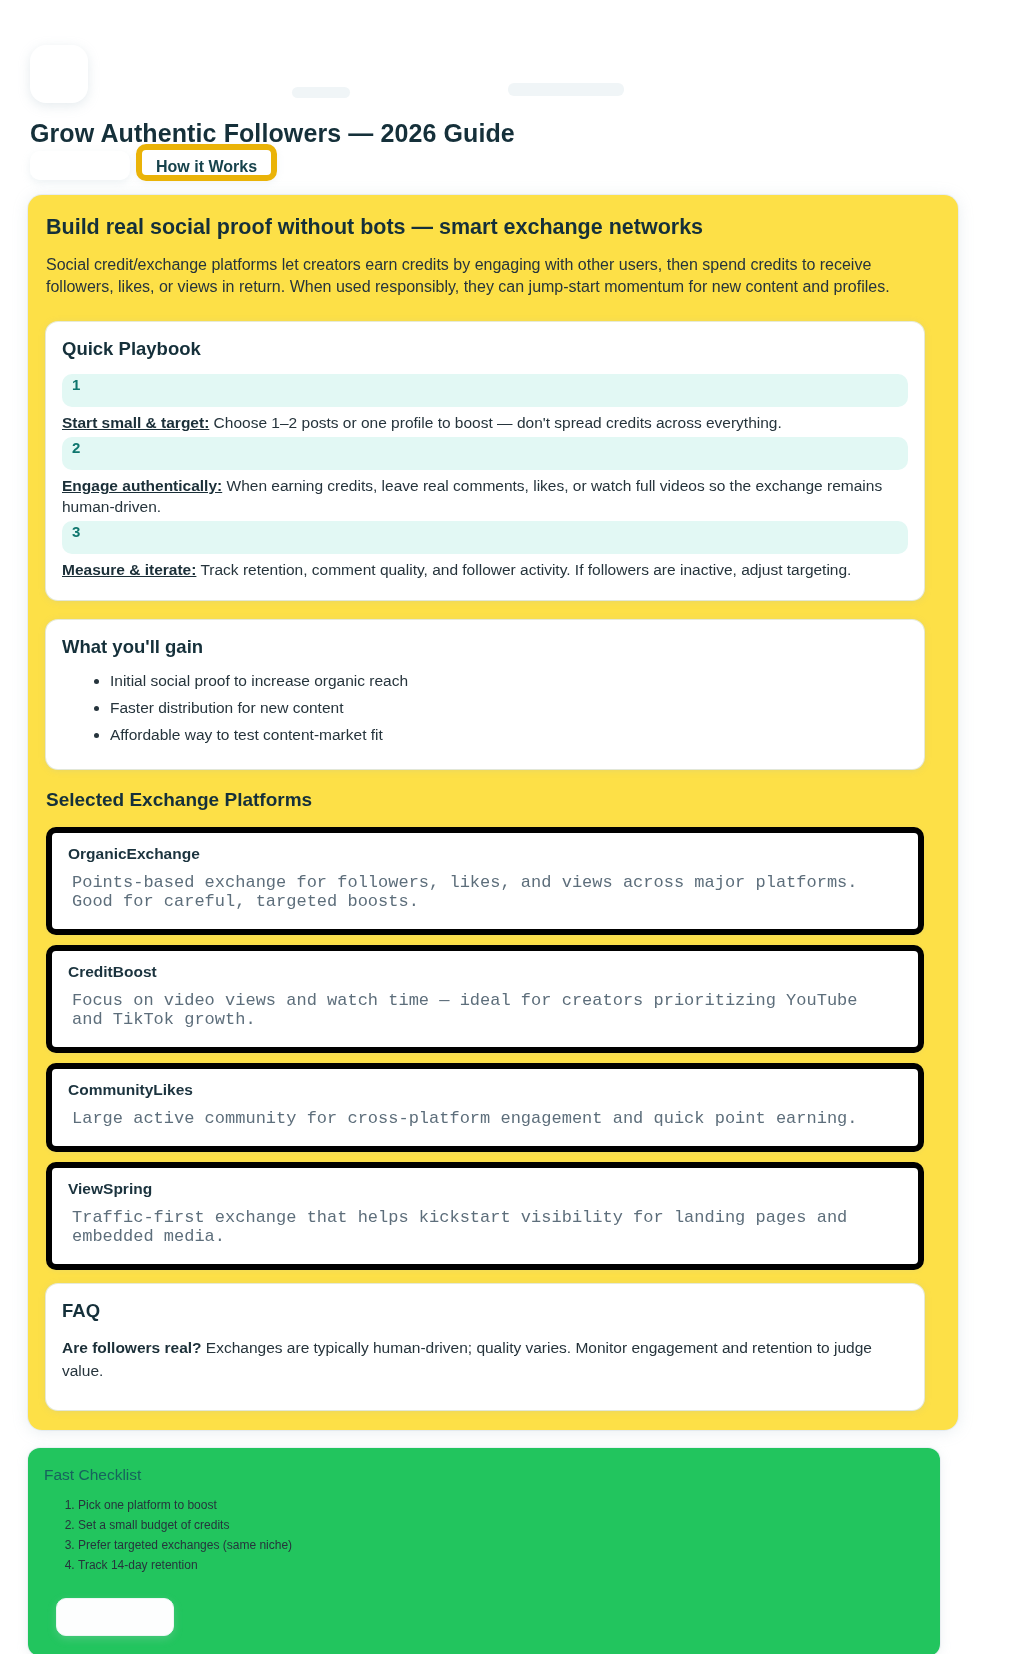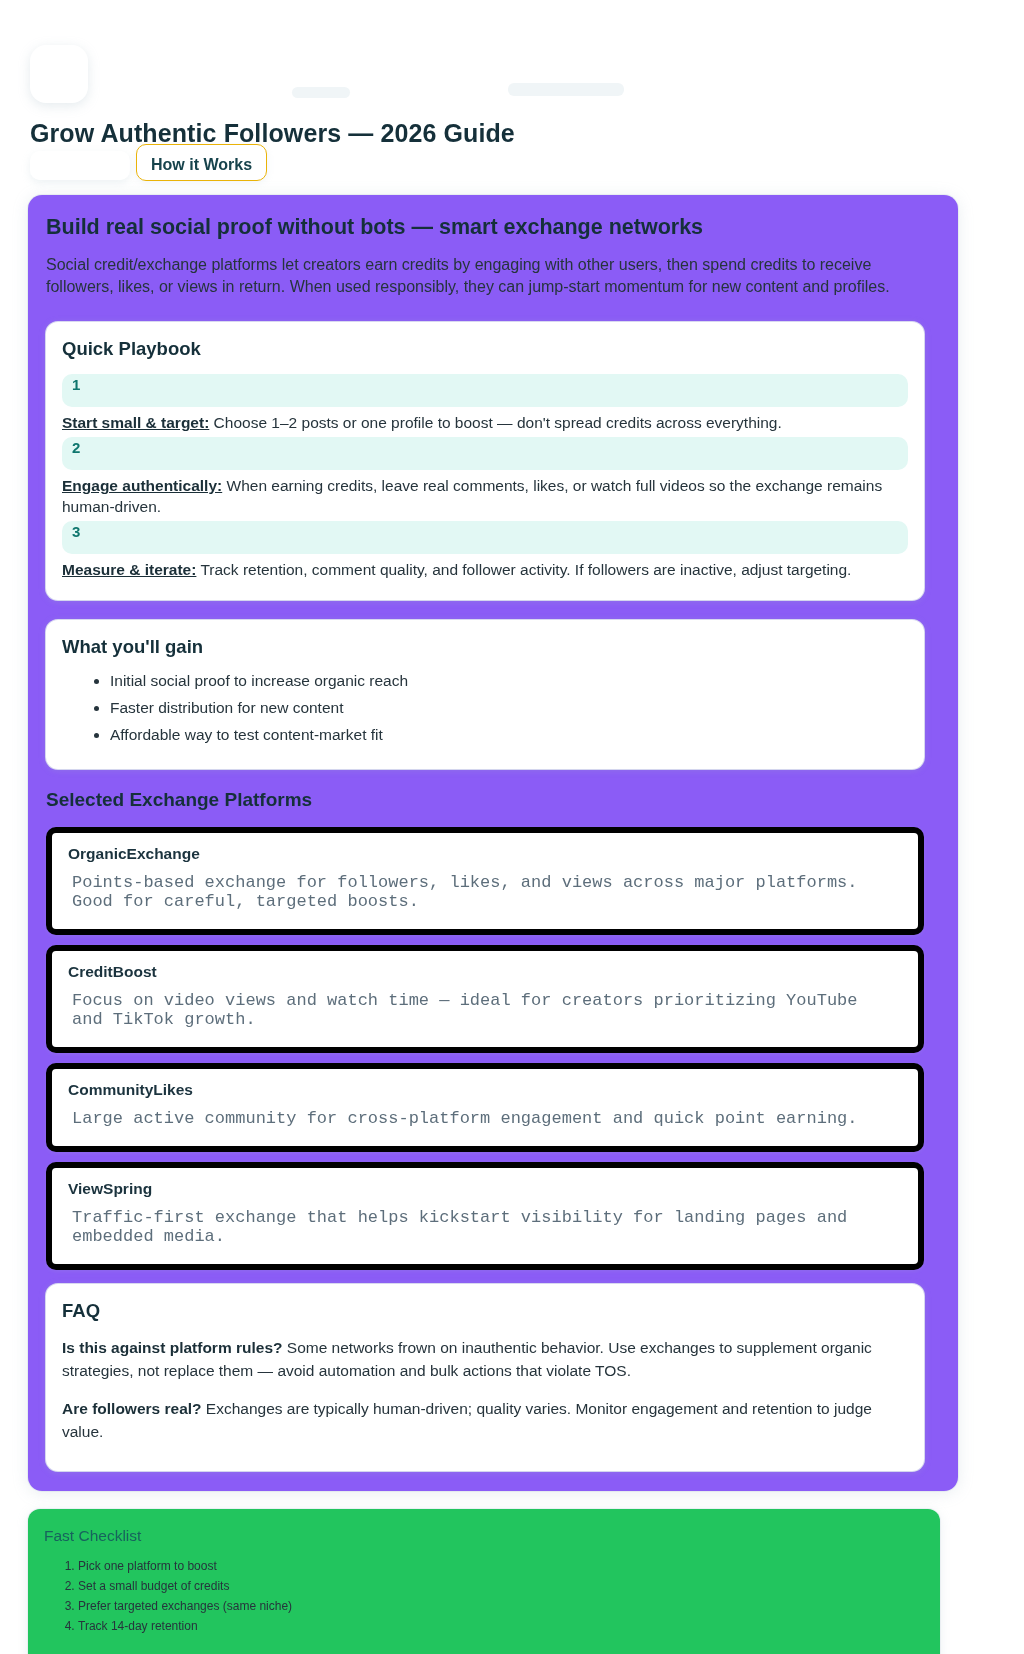--- a/index.html
+++ b/index.html
@@ -51,35 +51,35 @@
     margin-top: 7px;
     background: rgba(255,255,255,0.9);
     border: none;
     border-radius: 10px;
     box-shadow: 0 3px 9px rgba(175,195,205,0.22);
     cursor: pointer;
   }
   .btn-outline {
     min-width: 124px; height: 37px;
     background: transparent;
-    border: 1px solid #eab308;
+    border: 6px solid #eab308;
     border-radius: 10px;
     box-shadow: 0 2px 7px rgba(175,195,205,0.16);
     font-family: "Liberation Sans", sans-serif;
     font-size: 16px;
     font-weight: bold;
     color: #17434c;
     padding: 8px 14px 4px;
     cursor: pointer;
   }
 
   
   .main-card {
     width: 930px;
-    background: #8b5cf6;
+    background: #fde047;
     border-radius: 14px;
     box-shadow: 0 2px 16px rgba(150,172,186,0.22), 0 0 0 1px rgba(232,239,243,0.7);
     margin-top: 14px;
     padding: 16px 18px 16px;
   }
   .build-heading {
     font-size: 21.5px;
     font-weight: bold;
     color: #15303a;
     margin: 4px 0 14px;
@@ -274,21 +274,20 @@
         <p>Large active community for cross-platform engagement and quick point earning.</p>
       </div>
       <div class="platform-card">
         <h4>ViewSpring</h4>
         <p>Traffic-first exchange that helps kickstart visibility for landing pages and embedded media.</p>
       </div>
     </div>
 
     <section class="section-card faq">
       <h3>FAQ</h3>
-      <p><strong>Is this against platform rules?</strong> <span>Some networks frown on inauthentic behavior. Use exchanges to supplement organic strategies, not replace them — avoid automation and bulk actions that violate TOS.</span></p>
       <p><strong>Are followers real?</strong> <span>Exchanges are typically human-driven; quality varies. Monitor engagement and retention to judge value.</span></p>
     </section>
 
   </main>
 
   <section class="lower-card checklist-card">
     <h4 class="teal-heading">Fast Checklist</h4>
     <ol>
       <li>Pick one platform to boost</li>
       <li>Set a small budget of credits</li>

